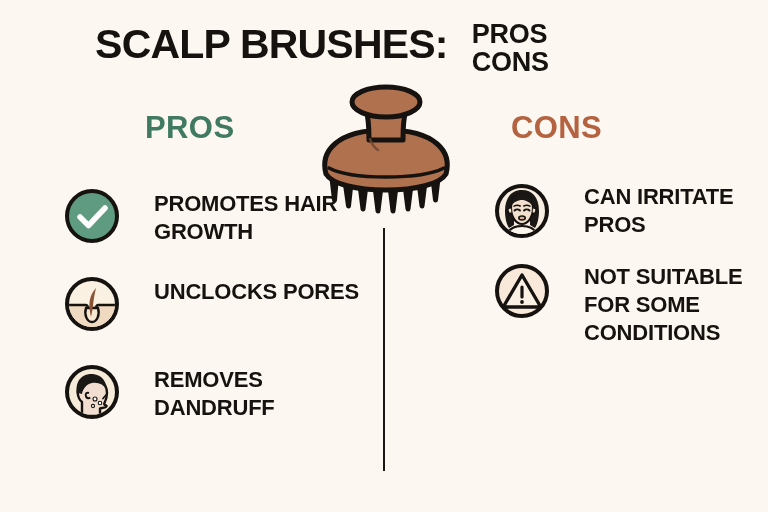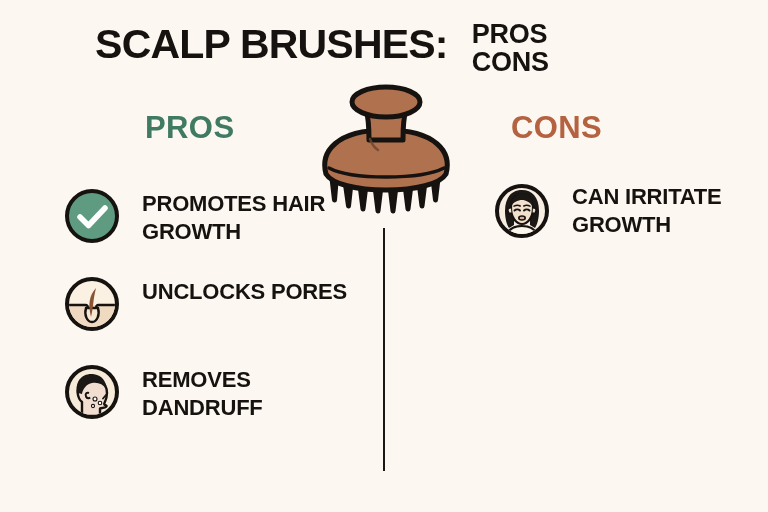--- a/index.html
+++ b/index.html
@@ -105,21 +105,21 @@
   }
   .list.cons {
     left: 492px;
     top: 181px;
     width: 272px;
     gap: 20px;
   }
   .item {
     display: flex;
     align-items: flex-start;
-    gap: 20px;
+    gap: 32px;
   }
   .item .icon {
     flex: 0 0 auto;
     width: 60px;
     height: 60px;
   }
   .item .label {
     font-size: 22px;
     font-weight: 700;
     line-height: 1.28;
@@ -263,20 +263,31 @@
             <path d="M22.5 29.5 C24 28 26.5 28 28 29.5" fill="none" stroke="#15120f" stroke-width="1.9" stroke-linecap="round"></path>
             <path d="M32 29.5 C33.5 28 36 28 37.5 29.5" fill="none" stroke="#15120f" stroke-width="1.9" stroke-linecap="round"></path>
 
             <path d="M22 25.2 C24 24 26.5 24 28.2 25" fill="none" stroke="#15120f" stroke-width="1.5" stroke-linecap="round"></path>
             <path d="M31.8 25 C33.5 24 36 24 38 25.2" fill="none" stroke="#15120f" stroke-width="1.5" stroke-linecap="round"></path>
 
             <ellipse cx="30" cy="37" rx="3.2" ry="2" fill="#d9a894" stroke="#15120f" stroke-width="1.6"></ellipse>
           </g>
         </svg>
       </span>
-      <span class="label">CAN IRRITATE GROWTH</span>
-    </div>
-
-
+      <span class="label">CAN IRRITATE PROS</span>
+    </div>
+
+
+    <div class="item">
+      <span class="icon">
+        <svg viewBox="0 0 60 60" width="60" height="60" aria-hidden="true">
+          <circle cx="30" cy="30" r="25" fill="#f8e9da" stroke="#15120f" stroke-width="4"></circle>
+          <path d="M30 14 L47 43 C47.8 44.6 46.9 46 45.2 46 L14.8 46 C13.1 46 12.2 44.6 13 43 Z" fill="#faf0e4" stroke="#15120f" stroke-width="3.4" stroke-linejoin="round"></path>
+          <path d="M30 26 L30 36" stroke="#15120f" stroke-width="3.2" stroke-linecap="round"></path>
+          <circle cx="30" cy="41" r="1.9" fill="#15120f"></circle>
+        </svg>
+      </span>
+      <span class="label">NOT SUITABLE FOR SOME CONDITIONS</span>
+    </div>
 
   </div>
 
 </div>
 
 </body></html>

